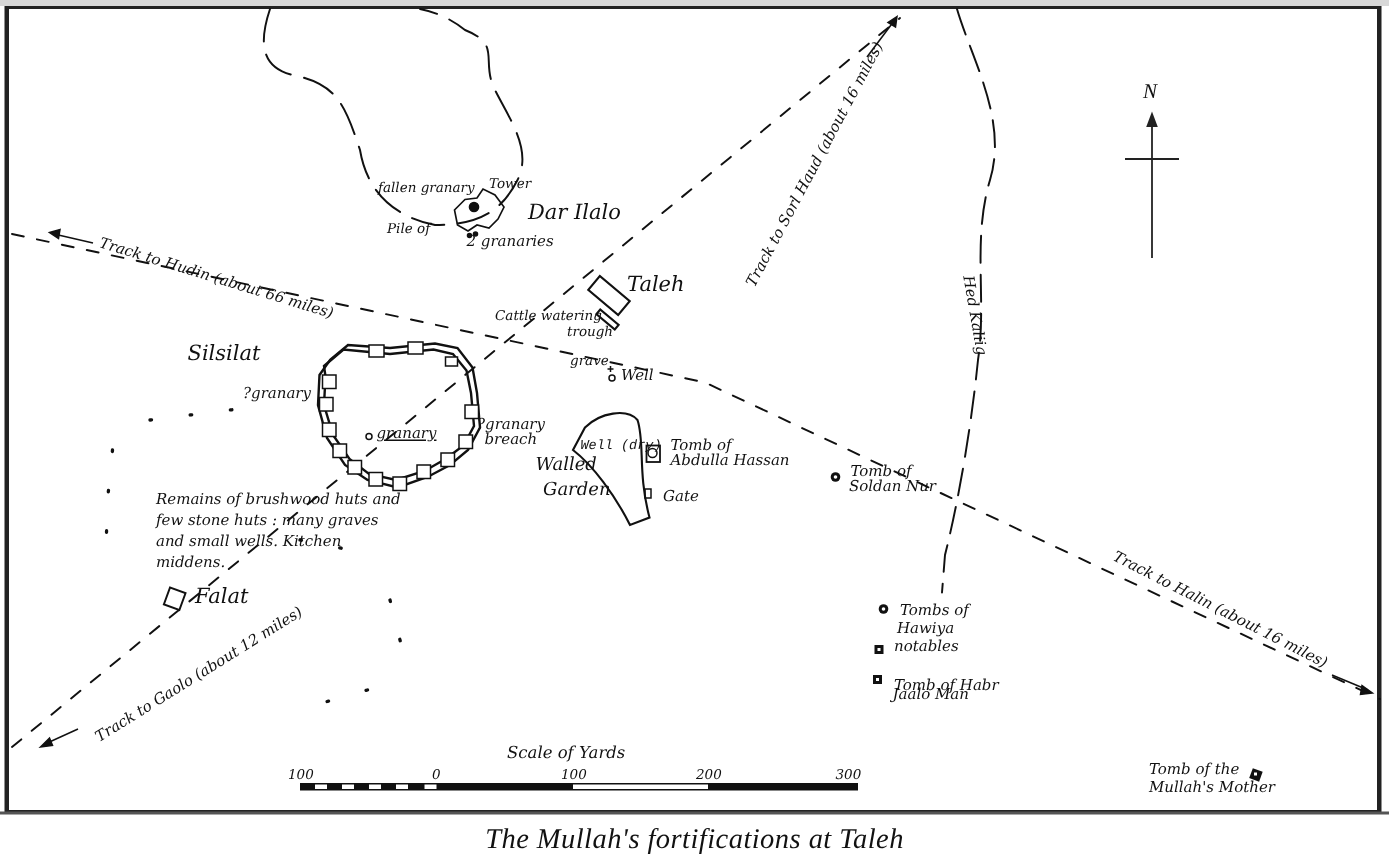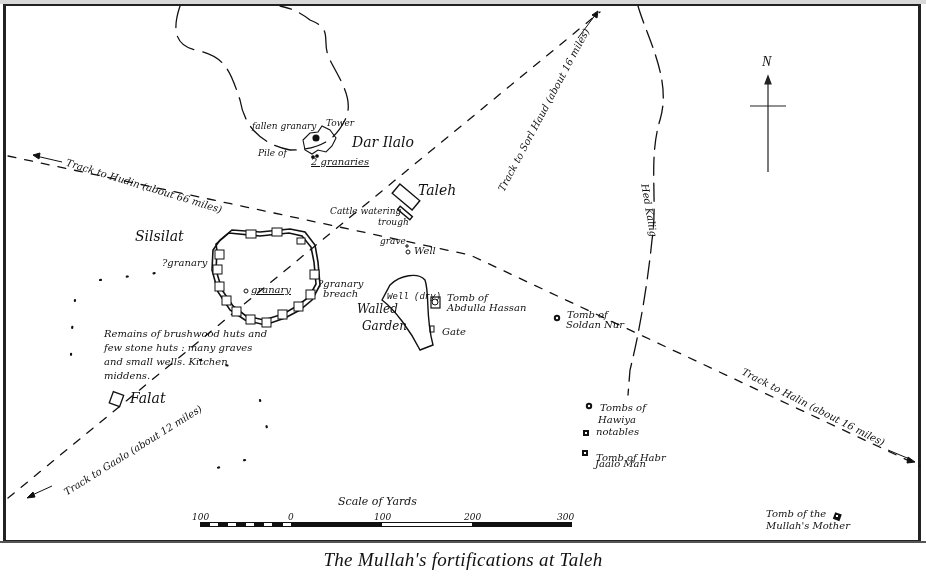--- a/index.html
+++ b/index.html
@@ -122,29 +122,29 @@
     <rect x="382" y="523" width="90" height="3" fill="#fff"></rect>
   </g>
 
   <rect x="0" y="541" width="926" height="2" fill="#555"></rect>
 </svg>
 
 <div class="lbl s14" style="left:762px;top:54px;font-family:'Liberation Serif',serif;">N</div>
 
 <div class="lbl s14" style="left:352px;top:134px;">Dar Ilalo</div>
 <div class="lbl s14" style="left:418px;top:182px;">Taleh</div>
-<div class="lbl s14" style="left:135px;top:228px;">Silsilat</div>
+<div class="lbl s14" style="left:125px;top:228px;">Silsilat</div>
 <div class="lbl s14" style="left:130px;top:390px;">Falat</div>
 <div class="lbl s12" style="left:357px;top:303px;">Walled</div>
 <div class="lbl s12" style="left:362px;top:320px;">Garden</div>
 
 <div class="lbl s9" style="left:258px;top:112px;margin-top:36px;">Pile of</div>
 <div class="lbl s9" style="left:252px;top:121px;">fallen granary</div>
 <div class="lbl s9" style="left:326px;top:118px;">Tower</div>
-<div class="lbl s10" style="left:311px;top:156px;text-decoration:underline;">2 granaries</div>
+<div class="lbl s10" style="left:311px;top:156px;">2 granaries</div>
 
 <div class="lbl s9" style="left:330px;top:206px;">Cattle watering</div>
 <div class="lbl s9" style="left:378px;top:217px;">trough</div>
 <div class="lbl s9" style="left:380px;top:236px;">grave</div>
 <div class="lbl s10" style="left:414px;top:245px;">Well</div>
 
 <div class="lbl s10" style="left:162px;top:257px;">?granary</div>
 <div class="lbl s10" style="left:251px;top:284px;text-decoration:underline;">granary</div>
 <div class="lbl s10" style="left:318px;top:278px;">?granary</div>
 <div class="lbl s10" style="left:323px;top:240px;margin-top:48px;">breach</div>

